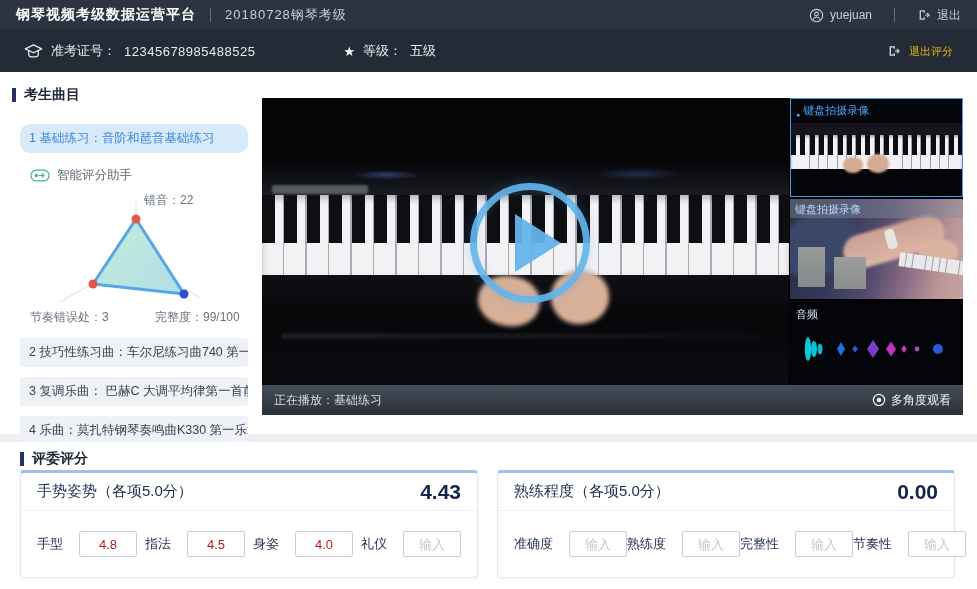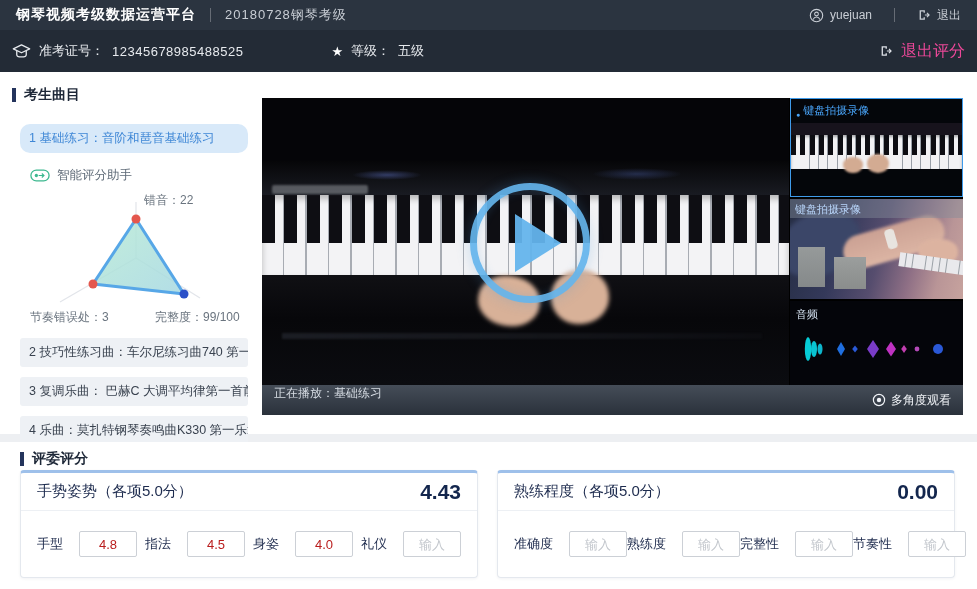--- a/index.html
+++ b/index.html
@@ -11,21 +11,21 @@
           display:flex; align-items:center; padding:0 16px; }
   .app-title { color:#fff; font-size:14px; font-weight:bold; letter-spacing:1px; }
   .vdiv { width:1px; height:14px; background:rgba(255,255,255,.28); margin:0 14px; }
   .session { color:#c9ced5; font-size:13px; letter-spacing:1px; }
   .hdr-spacer { flex:1; }
   .hdr-right { display:flex; align-items:center; gap:8px; color:#c9ced5; font-size:12px; }
   .hdr-right .grp { display:flex; align-items:center; gap:6px; cursor:pointer; }
 
   
   .hdr2 { position:absolute; left:0; top:30px; width:977px; height:42px; background:#232b36;
-          display:flex; align-items:center; padding:0 12px; color:#e7eaee; font-size:13px; }
+          display:flex; align-items:center; padding:0 24px; color:#e7eaee; font-size:13px; }
   .hdr2 .grp { display:flex; align-items:center; gap:8px; }
   .star { color:#fff; font-size:13px; }
 
   
   .section-top { position:absolute; left:0; top:72px; width:977px; height:362px; background:#fff; }
   .section-bottom { position:absolute; left:0; top:442px; width:977px; height:147px; background:#fff; }
   .sec-title { display:flex; align-items:center; gap:8px; font-size:14px; font-weight:bold; color:#1d2737; }
   .sec-bar { width:4px; height:14px; background:#24345c; }
 
   
@@ -110,21 +110,21 @@
   .t2-block2 { position:absolute; left:44px; top:58px; width:32px; height:32px;
                background:linear-gradient(#9b9e9d,#8a8d8c); filter:blur(.5px); }
 
   .audio-box { position:absolute; left:0; top:203px; width:173px; height:84px; background:#04050a; }
   .audio-label { position:absolute; left:6px; top:6px; font-size:11px; color:#d6e3f2; }
   .wave { position:absolute; left:5px; top:26px; }
 
   
   .player-bar { position:absolute; left:0; top:287px; width:701px; height:30px;
                 background:linear-gradient(#454d58,#2a313b);
-                display:flex; justify-content:space-between; padding:0 12px; }
+                display:flex; align-items:center; justify-content:space-between; padding:0 12px; }
   .now-playing { font-size:12px; color:#d8dee5; }
   .multi-angle { display:flex; align-items:center; gap:5px; font-size:12px; color:#f0f3f7; cursor:pointer; }
 
   
   .score-head { position:absolute; left:20px; top:8px; }
   .card { position:absolute; top:28px; width:458px; height:108px; background:#fff;
           border:1px solid #e4e8ee; border-top:3px solid #9ec0ea; border-radius:4px;
           box-shadow:0 1px 3px rgba(30,50,90,.06); }
   .card1 { left:20px; } .card2 { left:497px; }
   .card-head { display:flex; align-items:center; justify-content:space-between;
@@ -183,21 +183,21 @@
     </span>
     <span>准考证号：</span>
     <span style="letter-spacing:.5px;">12345678985488525</span>
   </div>
   <div class="grp" style="margin-left:88px;">
     <span class="star">★</span>
     <span>等级：</span>
     <span>五级</span>
   </div>
   <span class="hdr-spacer"></span>
-  <div class="grp" style="font-size:16px; color:#ec4899; cursor:pointer;">
+  <div class="grp" style="font-size:11px; color:#eab308; cursor:pointer;">
     <span class="icon">
       <svg width="14" height="14" viewBox="0 0 16 16">
           <path d="M3 2.5h6v3H7.5v-1.5H4.5v8h3V10.5H9v3H3z" fill="#dde1e7"></path>
           <path d="M9 8h4.4M11.4 5.6 13.8 8l-2.4 2.4" fill="none" stroke="#dde1e7" stroke-width="1.3"></path>
         </svg>
     </span>
     <span>退出评分</span>
   </div>
 </div>
 

